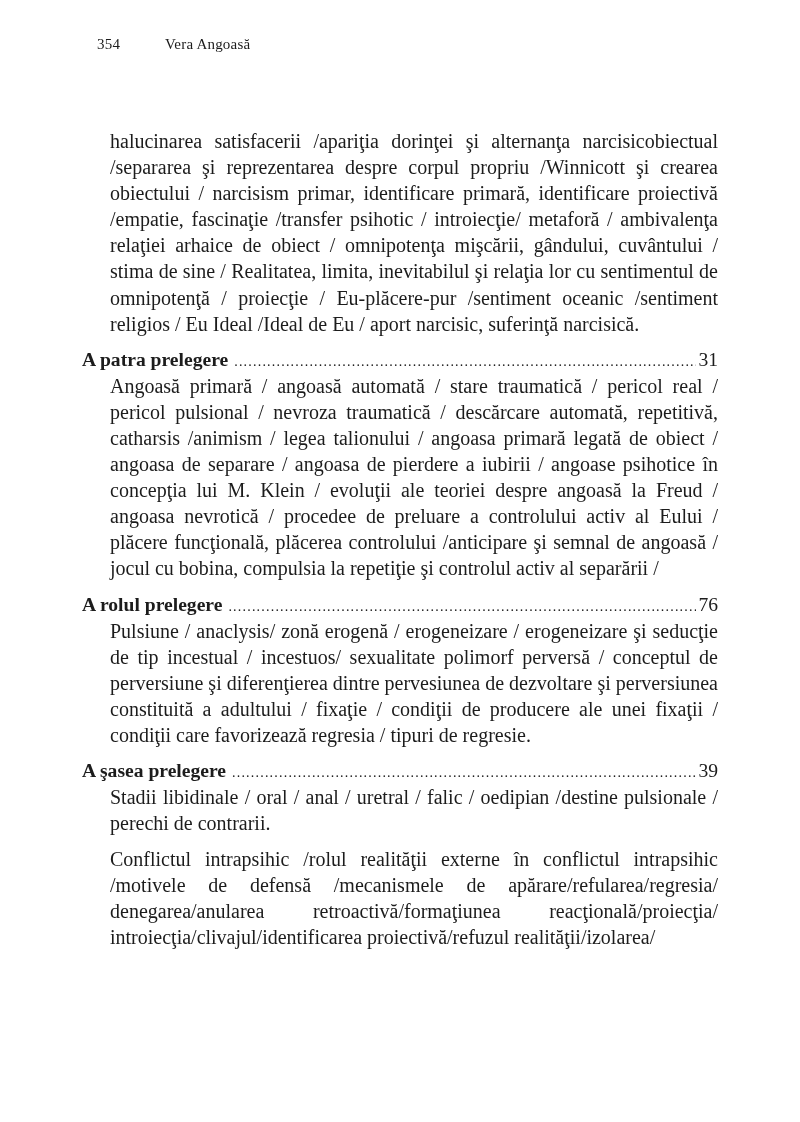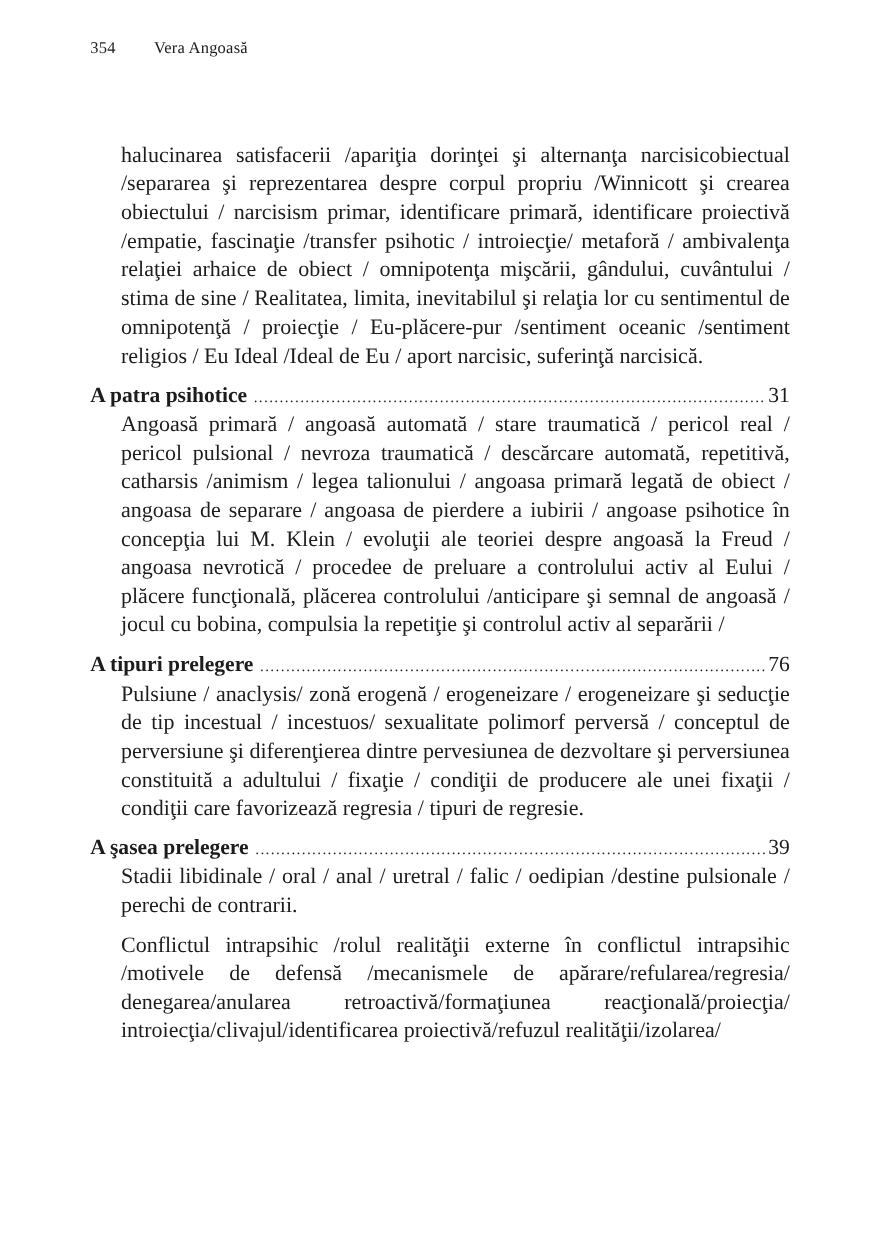--- a/index.html
+++ b/index.html
@@ -11,25 +11,25 @@
       width: 800px;
       height: 1122px;
       position: relative;
       overflow: hidden;
       font-family: "Liberation Serif", "DejaVu Serif", serif;
       color: #1c1c1c;
     }
     .running-head {
       position: absolute;
       top: 36px;
-      left: 82px;
+      left: 97px;
       font-size: 15px;
       letter-spacing: 0.2px;
       display: flex;
-      gap: 0;
+      gap: 10px;
     }
     .running-head .page-num {
       width: 58px;
       display: inline-block;
     }
     .content {
       position: absolute;
       top: 128px;
       left: 82px;
       width: 636px;
@@ -84,30 +84,30 @@
 </div>
 
 <div class="content">
 
   <div class="first-block">
     <div class="para">halucinarea satisfacerii /apariţia dorinţei şi alternanţa narcisicobiec­tual /separarea şi reprezentarea despre corpul propriu /Winnicott şi crearea obiectului / narcisism primar, identificare primară, identificare proiectivă /empatie, fascinaţie /transfer psihotic / introiecţie/ metaforă / ambivalenţa relaţiei arhaice de obiect / omnipotenţa mişcării, gân­dului, cuvântului / stima de sine / Realitatea, limita, inevitabilul şi relaţia lor cu sentimentul de omnipotenţă / proiecţie / Eu-plăcere-pur /sentiment oceanic /sentiment religios / Eu Ideal /Ideal de Eu / aport narcisic, suferinţă narcisică.</div>
   </div>
 
   <div class="toc-entry">
     <div class="toc-head">
-      <span class="toc-title">A patra psihotice</span>
+      <span class="toc-title">A patra prelegere</span>
       <span class="toc-dots"></span>
       <span class="toc-page">31</span>
     </div>
     <div class="para">Angoasă primară / angoasă automată / stare traumatică / pericol real / pericol pulsional / nevroza traumatică / descărcare automată, repetitivă, catharsis /animism / legea talionului / angoasa primară legată de obiect / angoasa de separare / angoasa de pierdere a iubirii / angoase psihotice în concepţia lui M. Klein / evoluţii ale teoriei despre angoasă la Freud / angoasa nevrotică / procedee de preluare a controlului activ al Eului / plăcere funcţională, plăcerea controlului /anticipare şi semnal de angoasă / jocul cu bobina, compulsia la repetiţie şi controlul activ al separării /</div>
   </div>
 
   <div class="toc-entry">
     <div class="toc-head">
-      <span class="toc-title">A tipuri prelegere</span>
+      <span class="toc-title">A rolul prelegere</span>
       <span class="toc-dots"></span>
       <span class="toc-page">76</span>
     </div>
     <div class="para">Pulsiune / anaclysis/ zonă erogenă / erogeneizare / erogeneizare şi seducţie de tip incestual / incestuos/ sexualitate polimorf perversă / conceptul de perversiune şi diferenţierea dintre pervesiunea de dezvoltare şi perversiunea constituită a adultului / fixaţie / condiţii de producere ale unei fixaţii / condiţii care favorizează regresia / tipuri de regresie.</div>
   </div>
 
   <div class="toc-entry">
     <div class="toc-head">
       <span class="toc-title">A şasea prelegere</span>
       <span class="toc-dots"></span>

